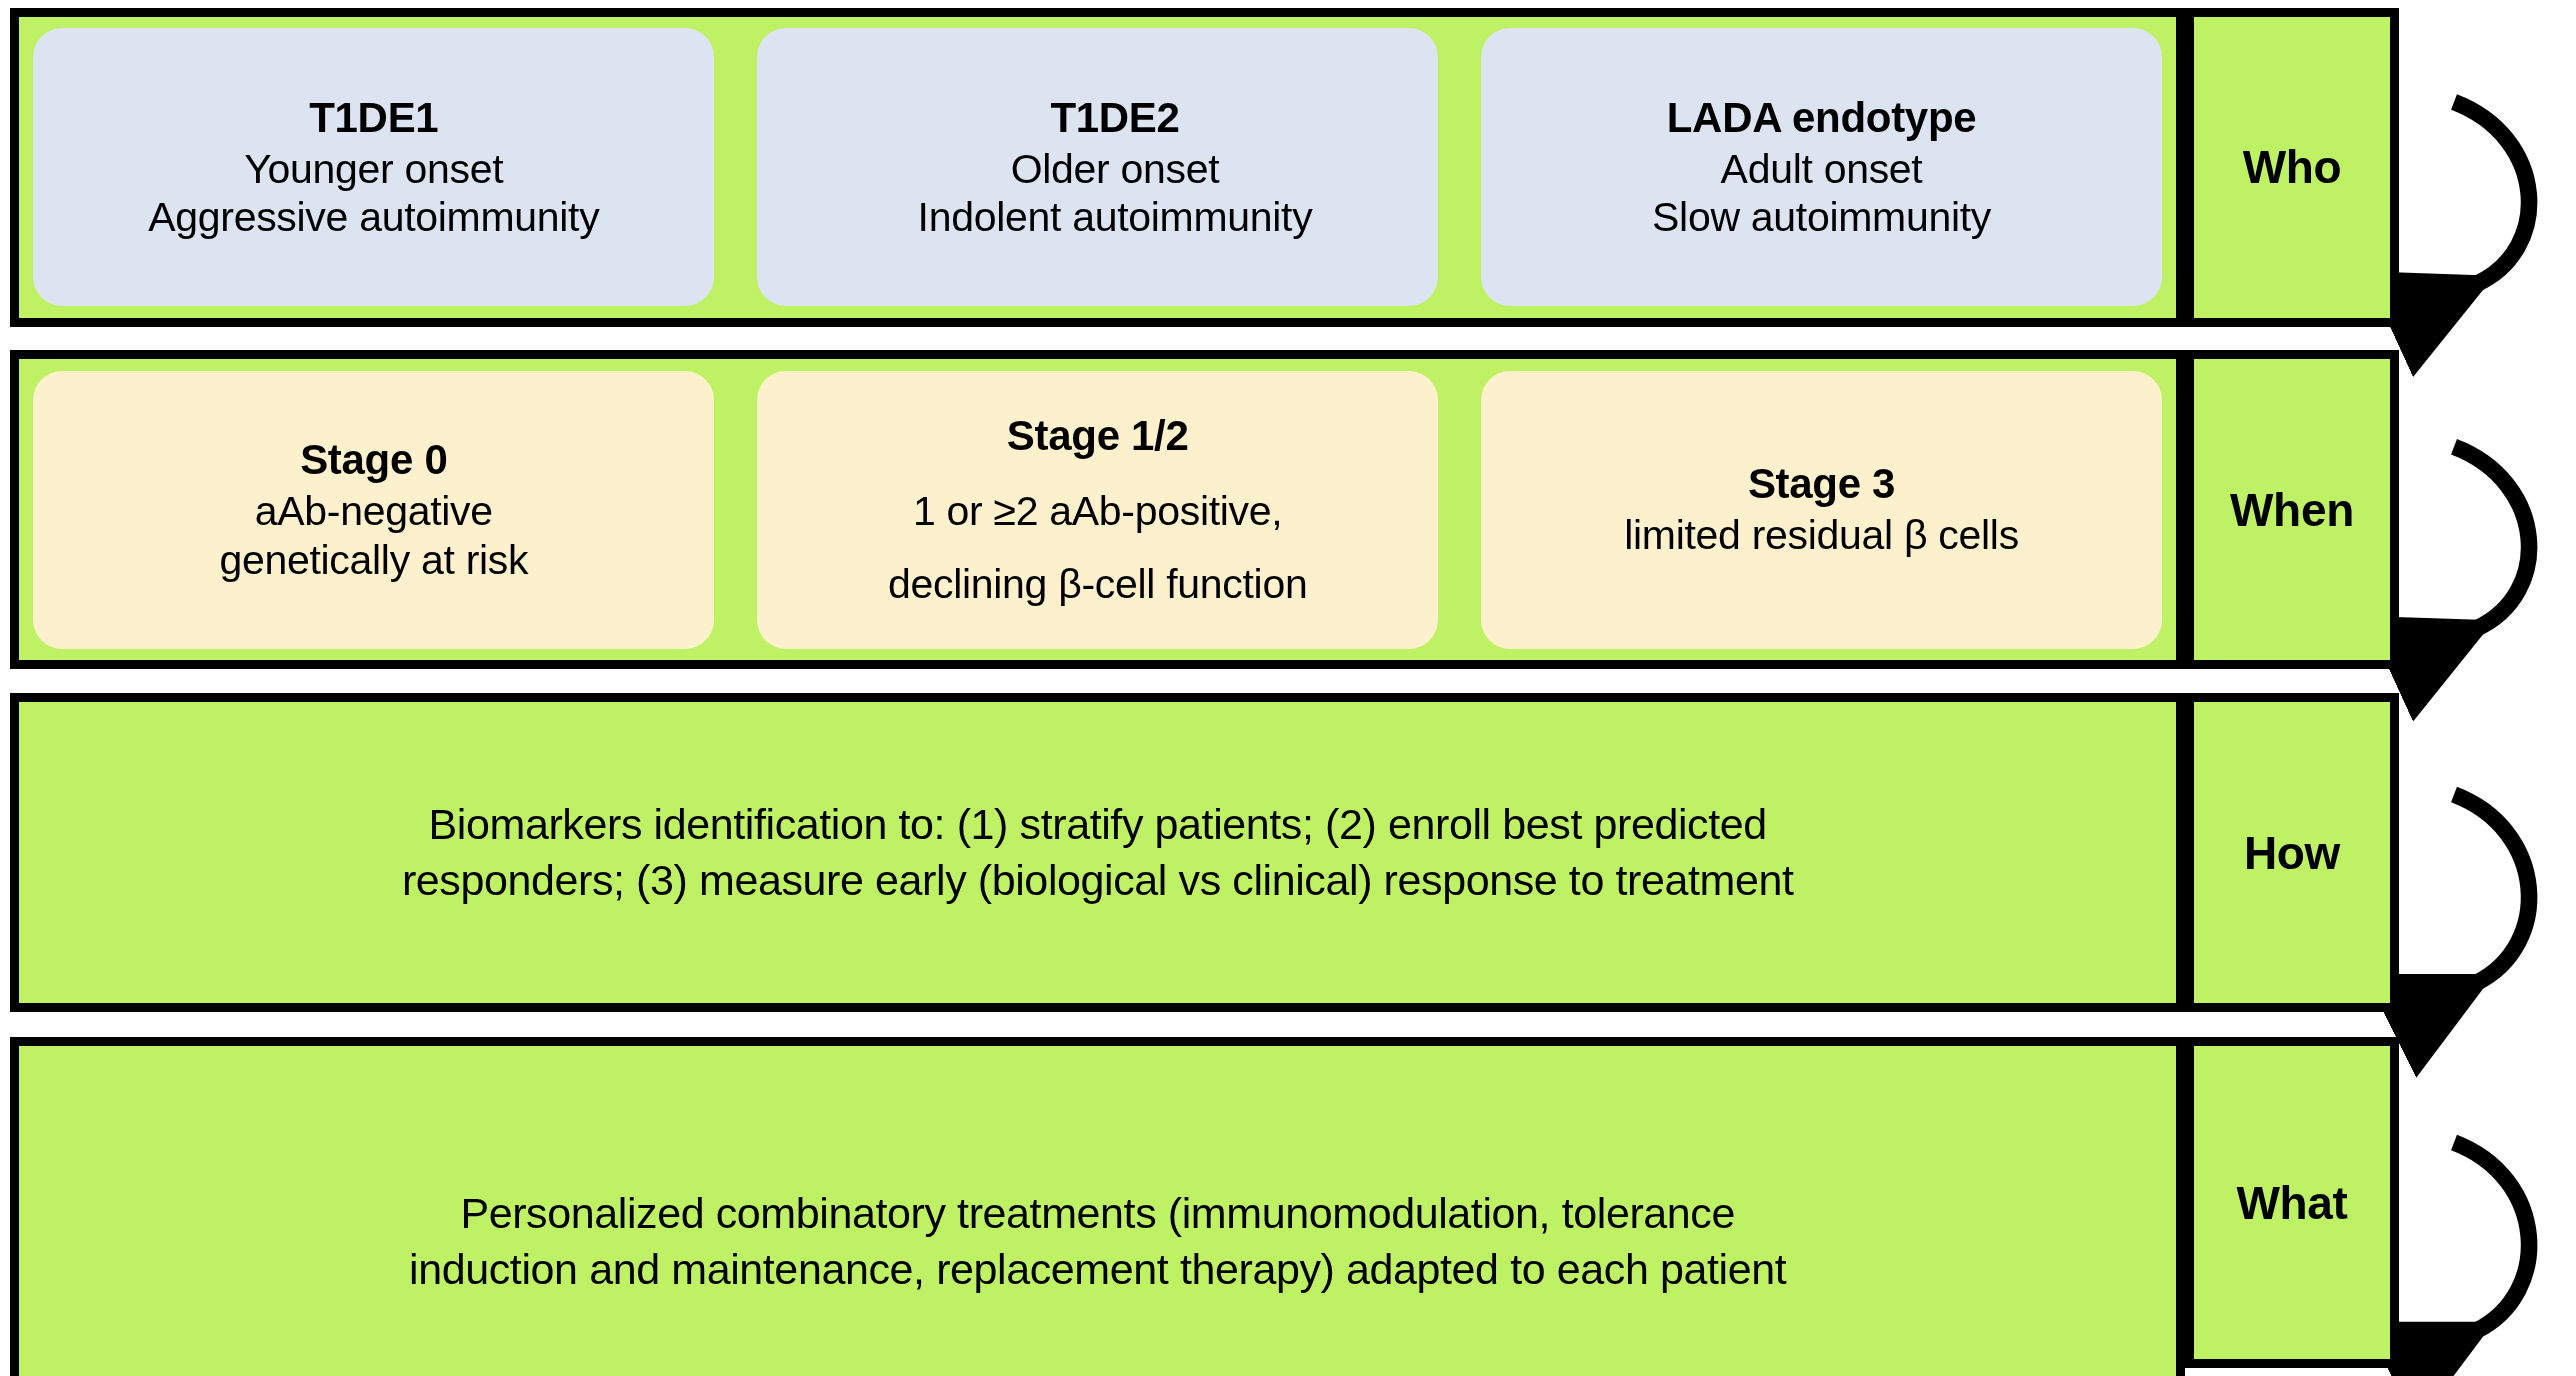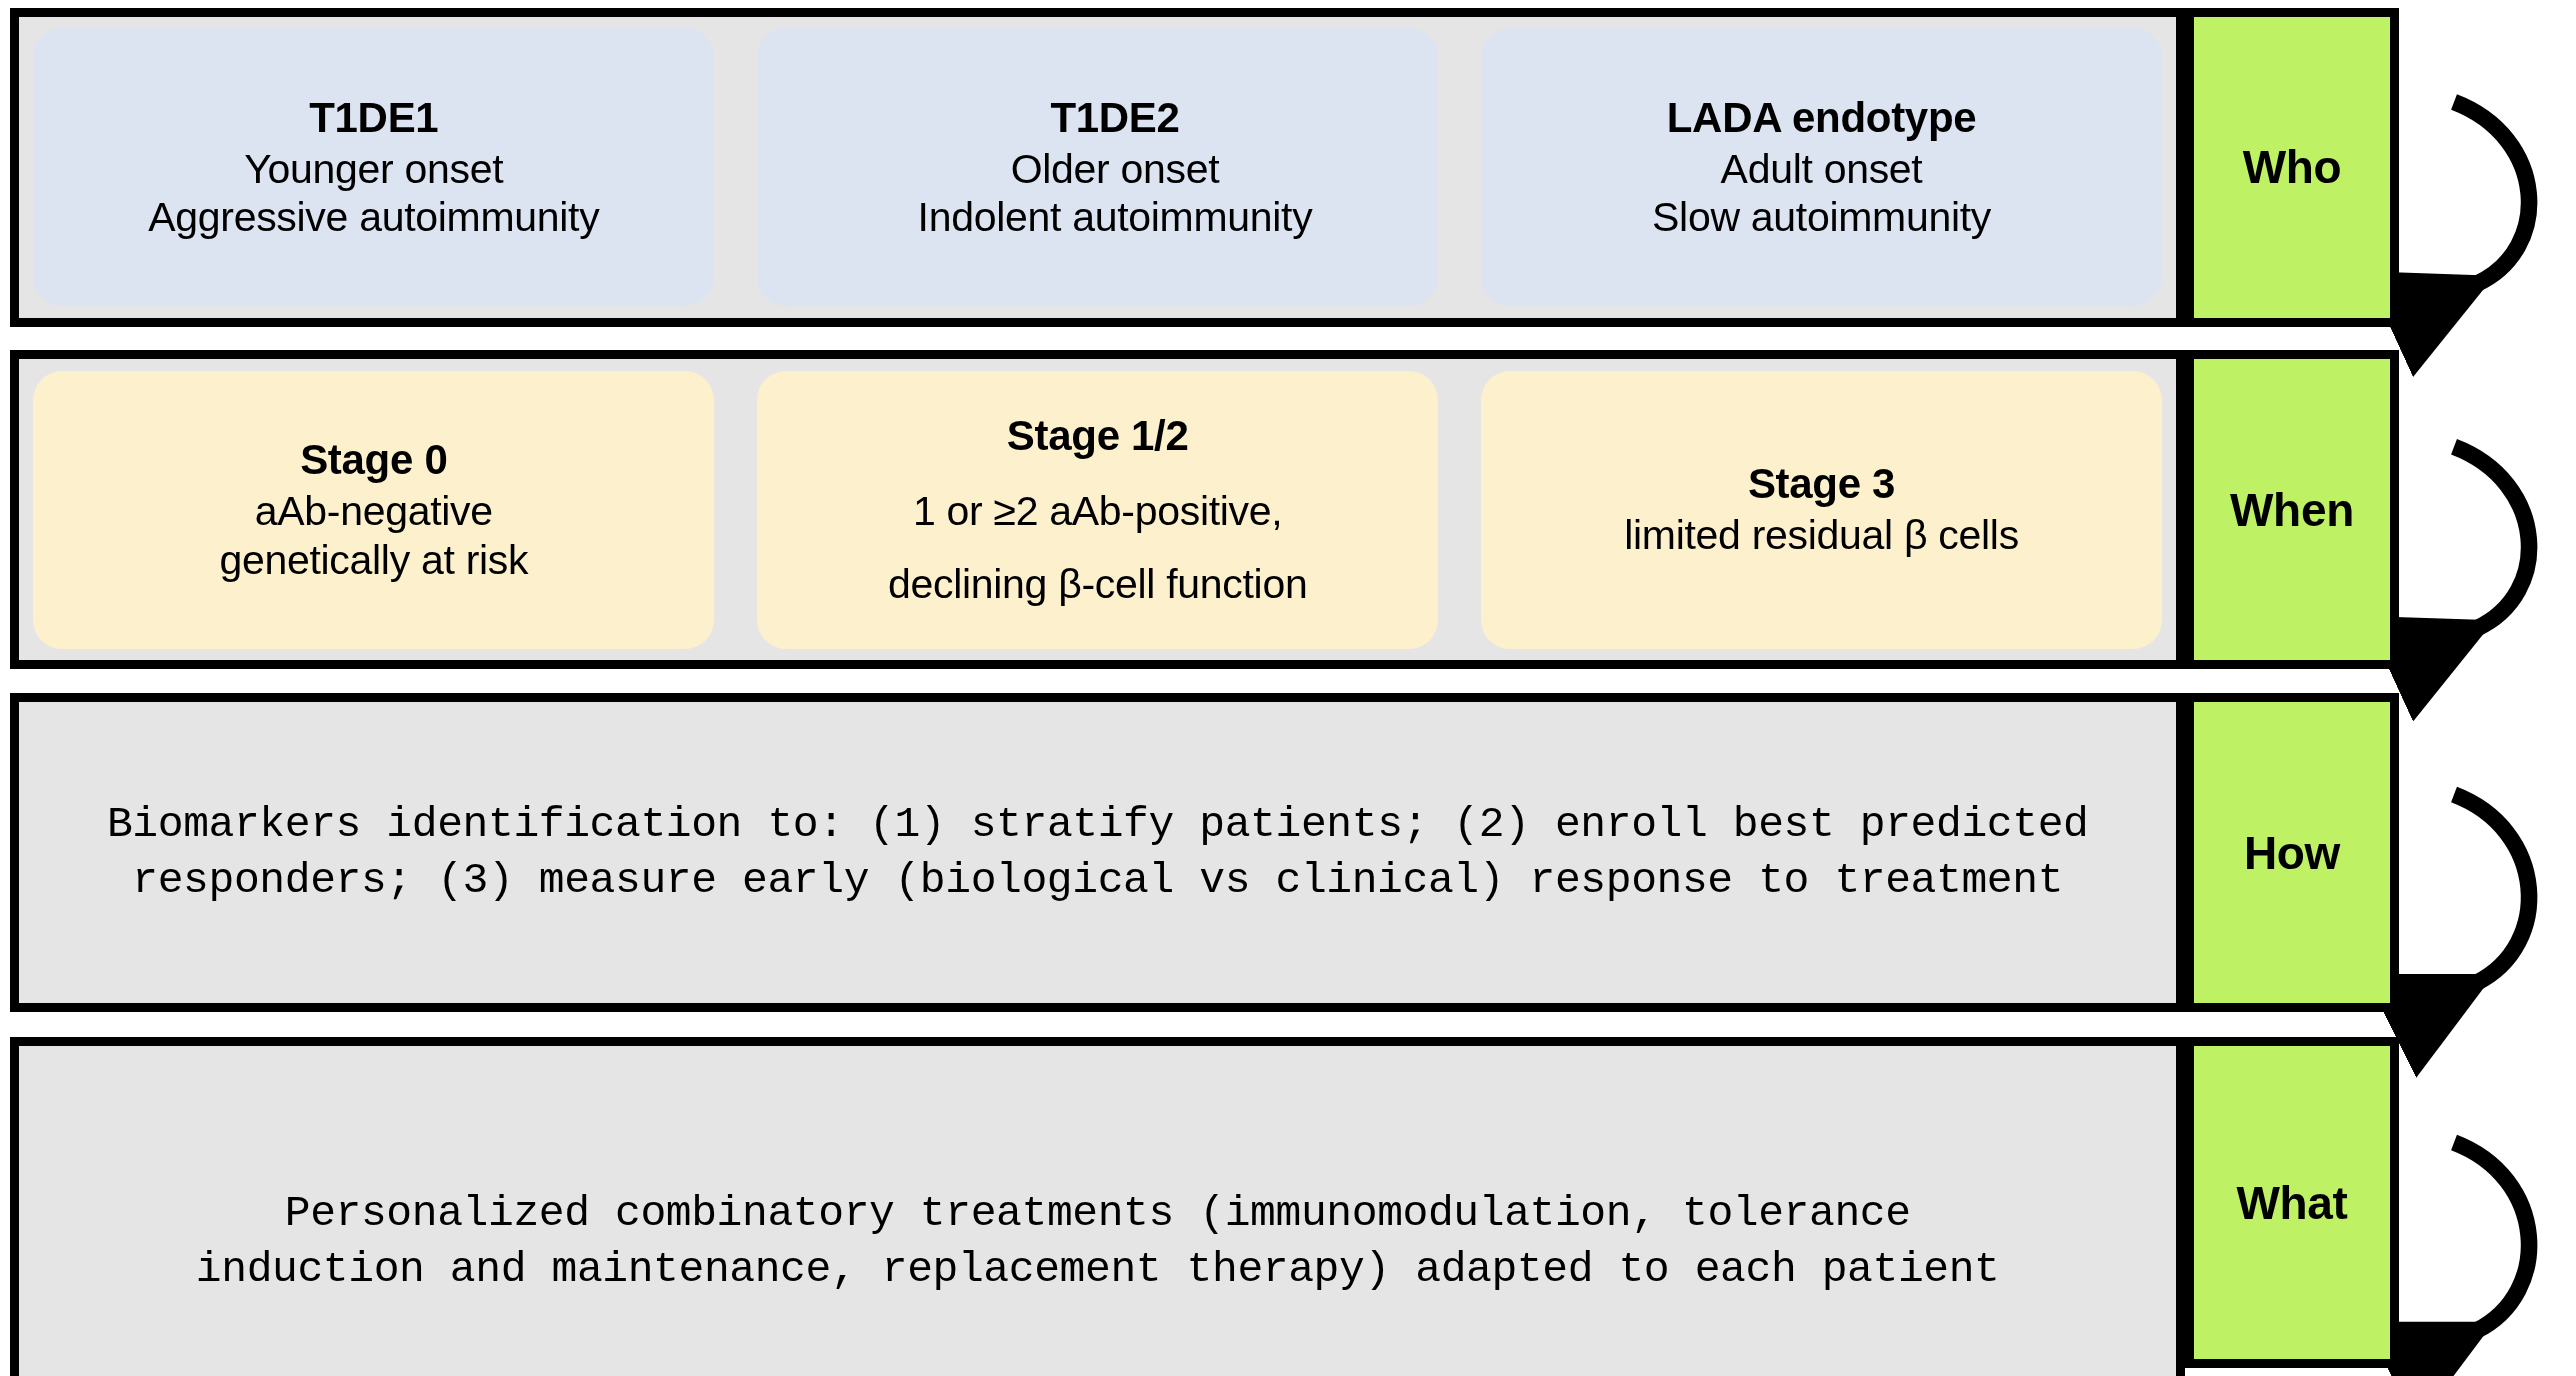--- a/index.html
+++ b/index.html
@@ -20,21 +20,21 @@
     width: 2576px;
     height: 1376px;
     background: #ffffff;
   }
 
   
   .row-frame {
     position: absolute;
     box-sizing: border-box;
     border: 9px solid #000000;
-    background: #e5e5e5;
+    background: #bef264;
   }
   .row-content {
     position: absolute;
     left: 0;
     top: 0;
     right: 0;
     bottom: 0;
     display: flex;
     align-items: center;
     justify-content: space-between;
@@ -73,21 +73,21 @@
   
   .para-block {
     font-size: 43px;
     line-height: 1.30;
     text-align: center;
     letter-spacing: -0.4px;
     width: 100%;
     padding: 0 25.5px;
     box-sizing: border-box;
   }
-  .para-line { white-space: nowrap; display: block; font-family: Liberation Mono, monospace; }
+  .para-line { white-space: nowrap; display: block; }
 
   
   .label-box {
     position: absolute;
     box-sizing: border-box;
     border: 9px solid #000000;
     background: #bef264;
     display: flex;
     align-items: center;
     justify-content: center;

